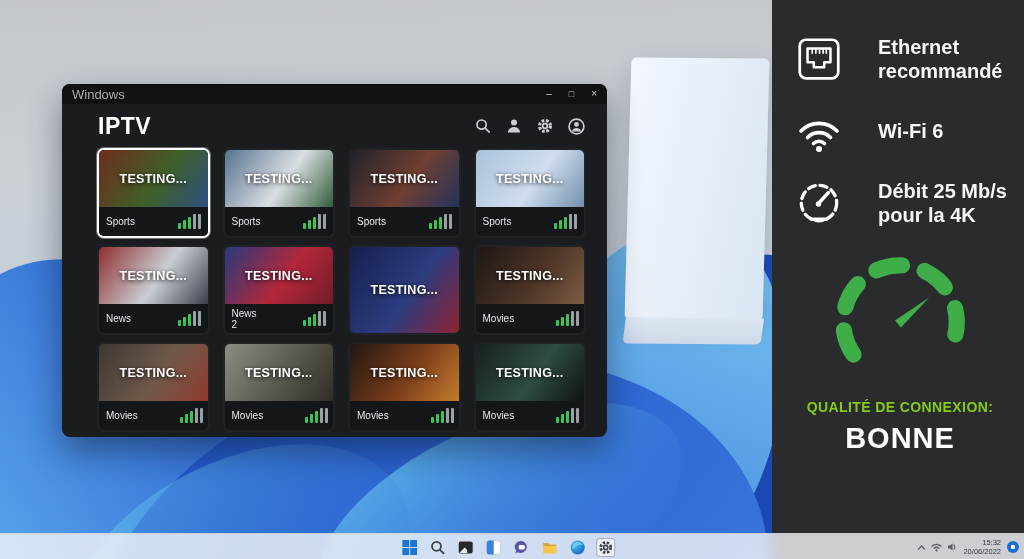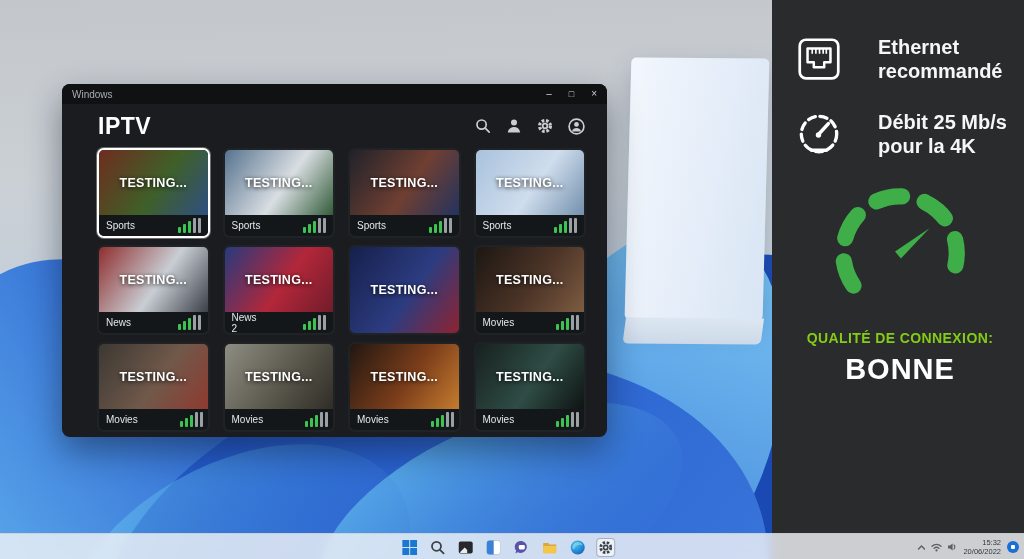--- a/index.html
+++ b/index.html
@@ -11,37 +11,37 @@
   .white-card { position:absolute; left:628px; top:58px; width:138px; height:262px; z-index:1;
     background:linear-gradient(100deg,#f3f7fd 0%,#e3ecf8 60%,#d9e5f4 100%);
     border-radius:5px; transform:rotate(1.5deg) skewY(-1deg); box-shadow:0 10px 24px rgba(40,60,90,.25); }
   .white-card::after { content:""; position:absolute; left:0; right:0; bottom:-24px; height:26px;
     background:linear-gradient(180deg,#dde7f3,#cdd9e8); transform:skewX(-6deg); border-radius:0 0 5px 5px; }
 
   
   .app-window { position:absolute; left:62px; top:84px; width:545px; height:353px; z-index:2;
     background:#1a1c1f; border-radius:8px; box-shadow:0 14px 34px rgba(10,20,35,.45); overflow:hidden; }
   .titlebar { height:20px; background:#0f1113; display:flex; align-items:center; padding:0 10px; }
-  .titlebar-title { color:#a9adb2; font-size:10px; }
+  .titlebar-title { color:#a9adb2; font-size:13px; }
   .win-controls { margin-left:auto; display:flex; gap:17px; align-items:center; }
   .win-controls span { color:#cdd1d5; font-size:10px; line-height:1; cursor:default; }
   .win-controls .maxi { font-size:9px; }
   .app-header { height:44px; display:flex; align-items:center; padding:0 22px 0 36px; }
   .app-title { color:#ffffff; font-size:23px; font-weight:bold; letter-spacing:.5px; }
   .header-icons { margin-left:auto; display:flex; gap:15px; align-items:center; }
   .header-icons svg { display:block; }
 
   .tiles-grid { display:grid; grid-template-columns:repeat(4,1fr); gap:7px 13px; margin:0 21px 0 35px; }
   .tile { position:relative; height:90px; border-radius:7px; overflow:hidden; background:#202326;
     border:2px solid transparent; display:flex; flex-direction:column; cursor:pointer; }
   .tile.selected { border-color:#ffffff; box-shadow:0 0 0 1px rgba(255,255,255,.35); }
   .tile-thumb { flex:1; position:relative; }
   .tile-overlay { position:absolute; inset:0; display:flex; align-items:center; justify-content:center;
     color:#fff; font-size:12.5px; font-weight:bold; letter-spacing:.3px; text-shadow:0 1px 4px rgba(0,0,0,.9); }
-  .tile-bottom { height:21px; background:#14171a; display:flex; align-items:center; padding:0 7px;gap:42px; }
+  .tile-bottom { height:29px; background:#14171a; display:flex; align-items:center; padding:0 7px;gap:42px; }
   .tile-label { color:#e3e7ea; font-size:10px; }
   .signal { margin-left:auto; display:flex; align-items:flex-end; gap:2px; height:15px; }
   .signal i { width:3px; border-radius:1px; display:block; }
 
   
   .side-panel { position:absolute; left:772px; top:0; width:252px; height:559px; z-index:3;
     background:#292b2d; padding:34px 16px 0 20px; }
   .feature { display:flex; align-items:center; gap:32px; margin-bottom:25px; }
   .feature-icon { width:54px; flex:0 0 54px; display:flex; justify-content:center; }
   .feature-text { color:#f4f6f7; font-size:20px; font-weight:600; line-height:1.22; }
@@ -313,20 +313,31 @@
           <line x1="17.5" y1="14.5" x2="17.5" y2="19" stroke="#ffffff" stroke-width="1.6"></line>
           <line x1="21" y1="14.5" x2="21" y2="19" stroke="#ffffff" stroke-width="1.6"></line>
           <line x1="24.5" y1="14.5" x2="24.5" y2="19" stroke="#ffffff" stroke-width="1.6"></line>
           <line x1="28" y1="14.5" x2="28" y2="19" stroke="#ffffff" stroke-width="1.6"></line>
           <line x1="31" y1="14.5" x2="31" y2="19" stroke="#ffffff" stroke-width="1.6"></line>
         </svg>
       </span>
       <span class="feature-text">Ethernet recommandé</span>
     </div>
 
+    <div class="feature">
+      <span class="feature-icon">
+        <svg width="50" height="44" viewBox="0 0 48 44">
+          <path d="M6 22 A 25 25 0 0 1 42 22" fill="none" stroke="#ffffff" stroke-width="3.6" stroke-linecap="round"></path>
+          <path d="M12.5 28.5 A 16 16 0 0 1 35.5 28.5" fill="none" stroke="#ffffff" stroke-width="3.6" stroke-linecap="round"></path>
+          <path d="M18.5 34.5 A 8 8 0 0 1 29.5 34.5" fill="none" stroke="#ffffff" stroke-width="3.6" stroke-linecap="round"></path>
+          <circle cx="24" cy="40" r="3" fill="#ffffff"></circle>
+        </svg>
+      </span>
+      <span class="feature-text">Wi-Fi 6</span>
+    </div>
 
     <div class="feature">
       <span class="feature-icon">
         <svg width="50" height="50" viewBox="0 0 48 48">
           <circle cx="24" cy="24" r="17" fill="none" stroke="#ffffff" stroke-width="3.2" stroke-dasharray="7 4.5" stroke-linecap="round"></circle>
           <line x1="23" y1="25" x2="33" y2="14" stroke="#ffffff" stroke-width="3.4" stroke-linecap="round"></line>
           <circle cx="23.5" cy="25" r="2.6" fill="#ffffff"></circle>
           <line x1="17" y1="39.5" x2="31" y2="39.5" stroke="#ffffff" stroke-width="3.4" stroke-linecap="round"></line>
         </svg>
       </span>

